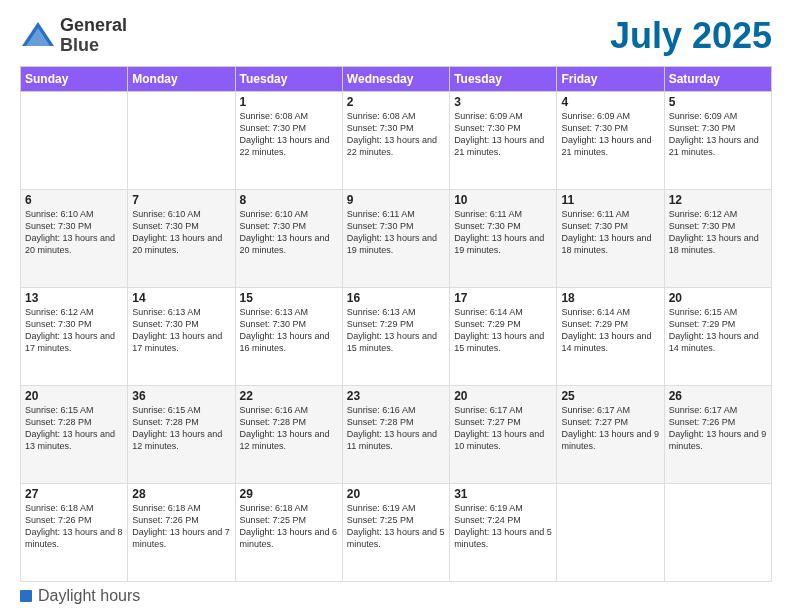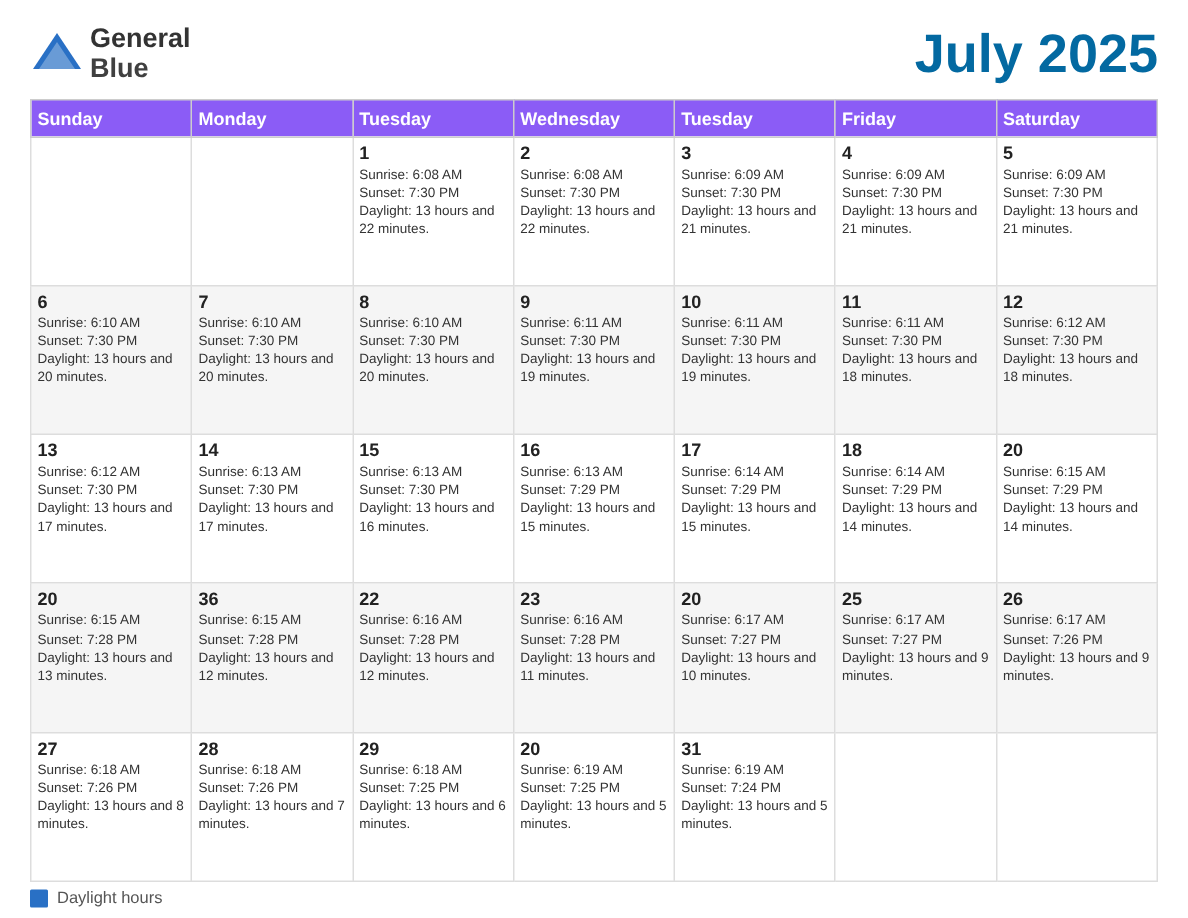--- a/index.html
+++ b/index.html
@@ -96,21 +96,21 @@
     }
     .day-detail {
       font-size: 9px;
       line-height: 1.35;
       color: #333;
     }
     .footer {
       display: flex;
       align-items: center;
       margin-top: 5px;
-      font-size: 11px;
+      font-size: 16px;
       color: #555;
     }
     .footer-dot {
       width: 12px;
       height: 12px;
       background: #2970c5;
       margin-right: 6px;
       border-radius: 1px;
     }
   </style>

